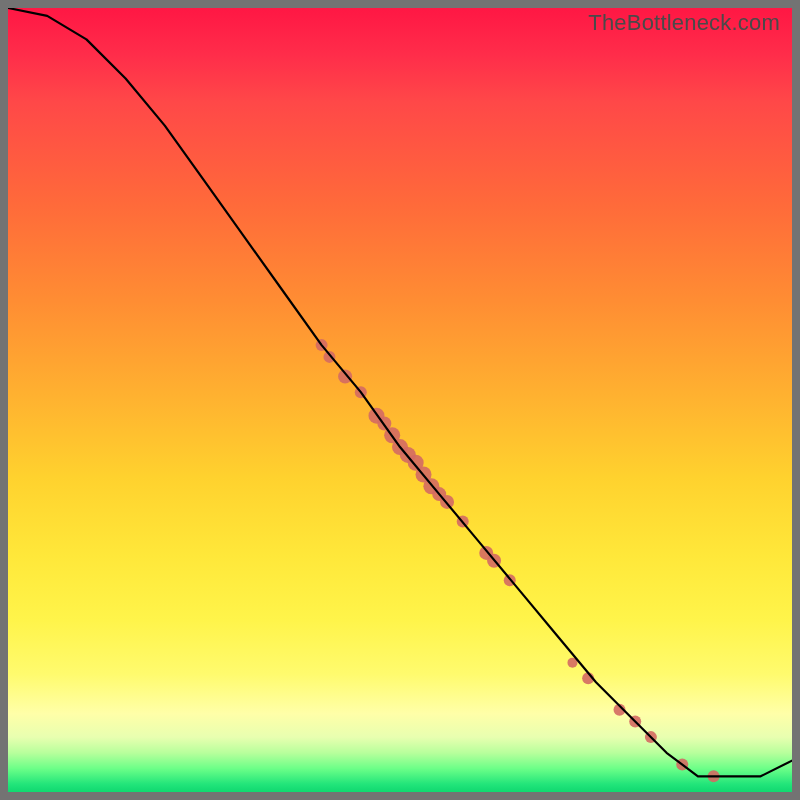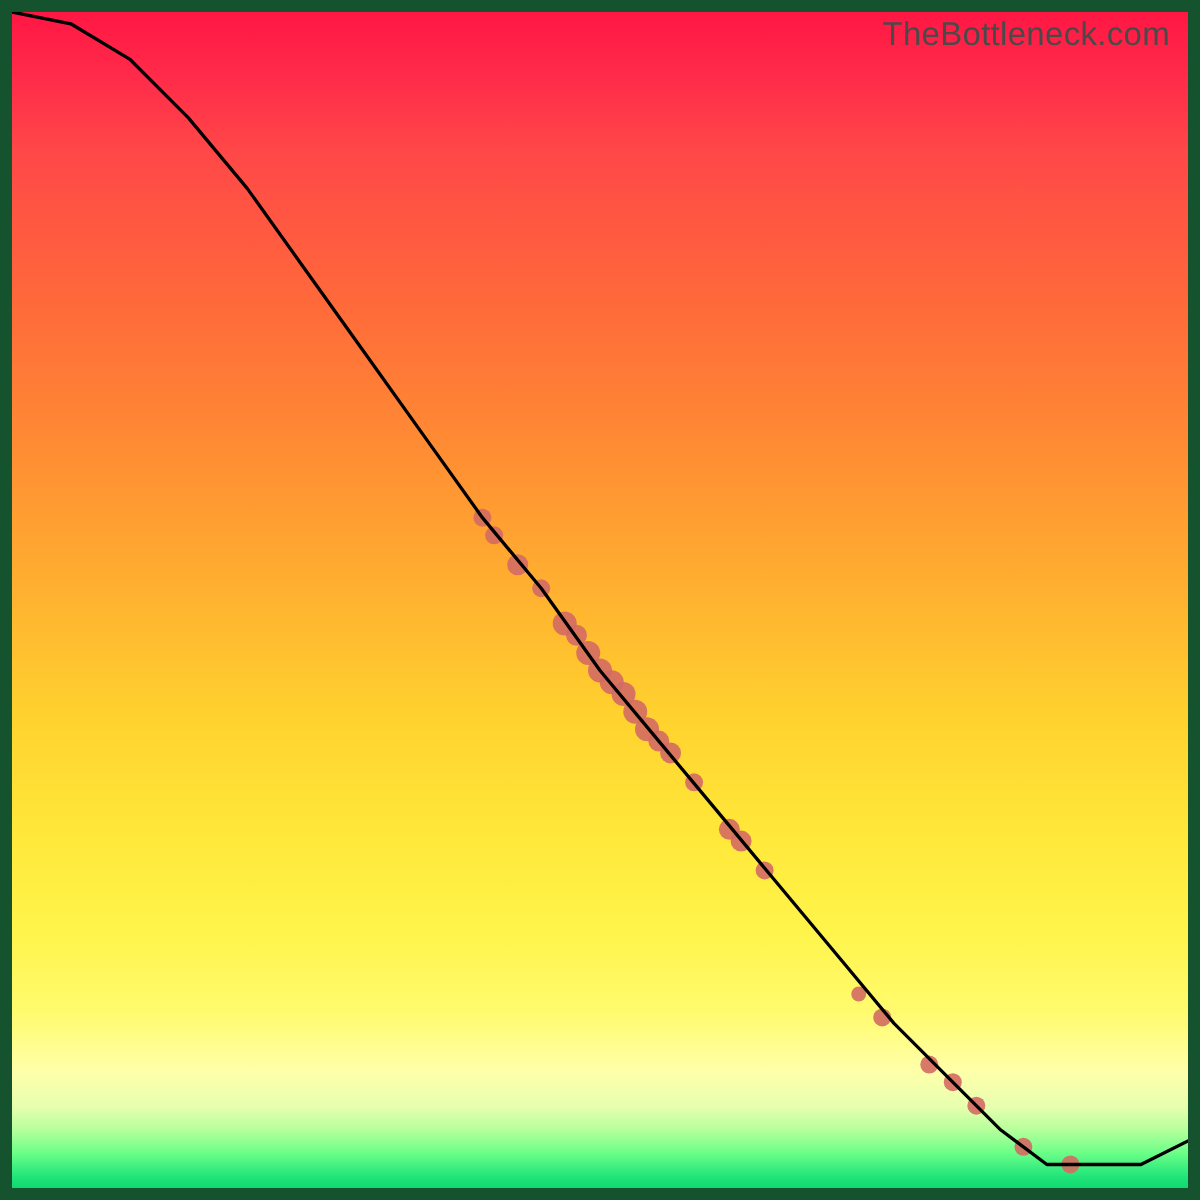--- a/index.html
+++ b/index.html
@@ -8,21 +8,21 @@
     width: 800px;
     height: 800px;
     overflow: hidden;
     background: #000;
     font-family: Arial, Helvetica, sans-serif;
   }
   .frame {
     position: relative;
     width: 800px;
     height: 800px;
-    background: #14532d;
+    background: #737373;
   }
   .plot-area {
     position: absolute;
     left: 8px;
     top: 8px;
     width: 784px;
     height: 784px;
     
     background: linear-gradient(
       to bottom,

